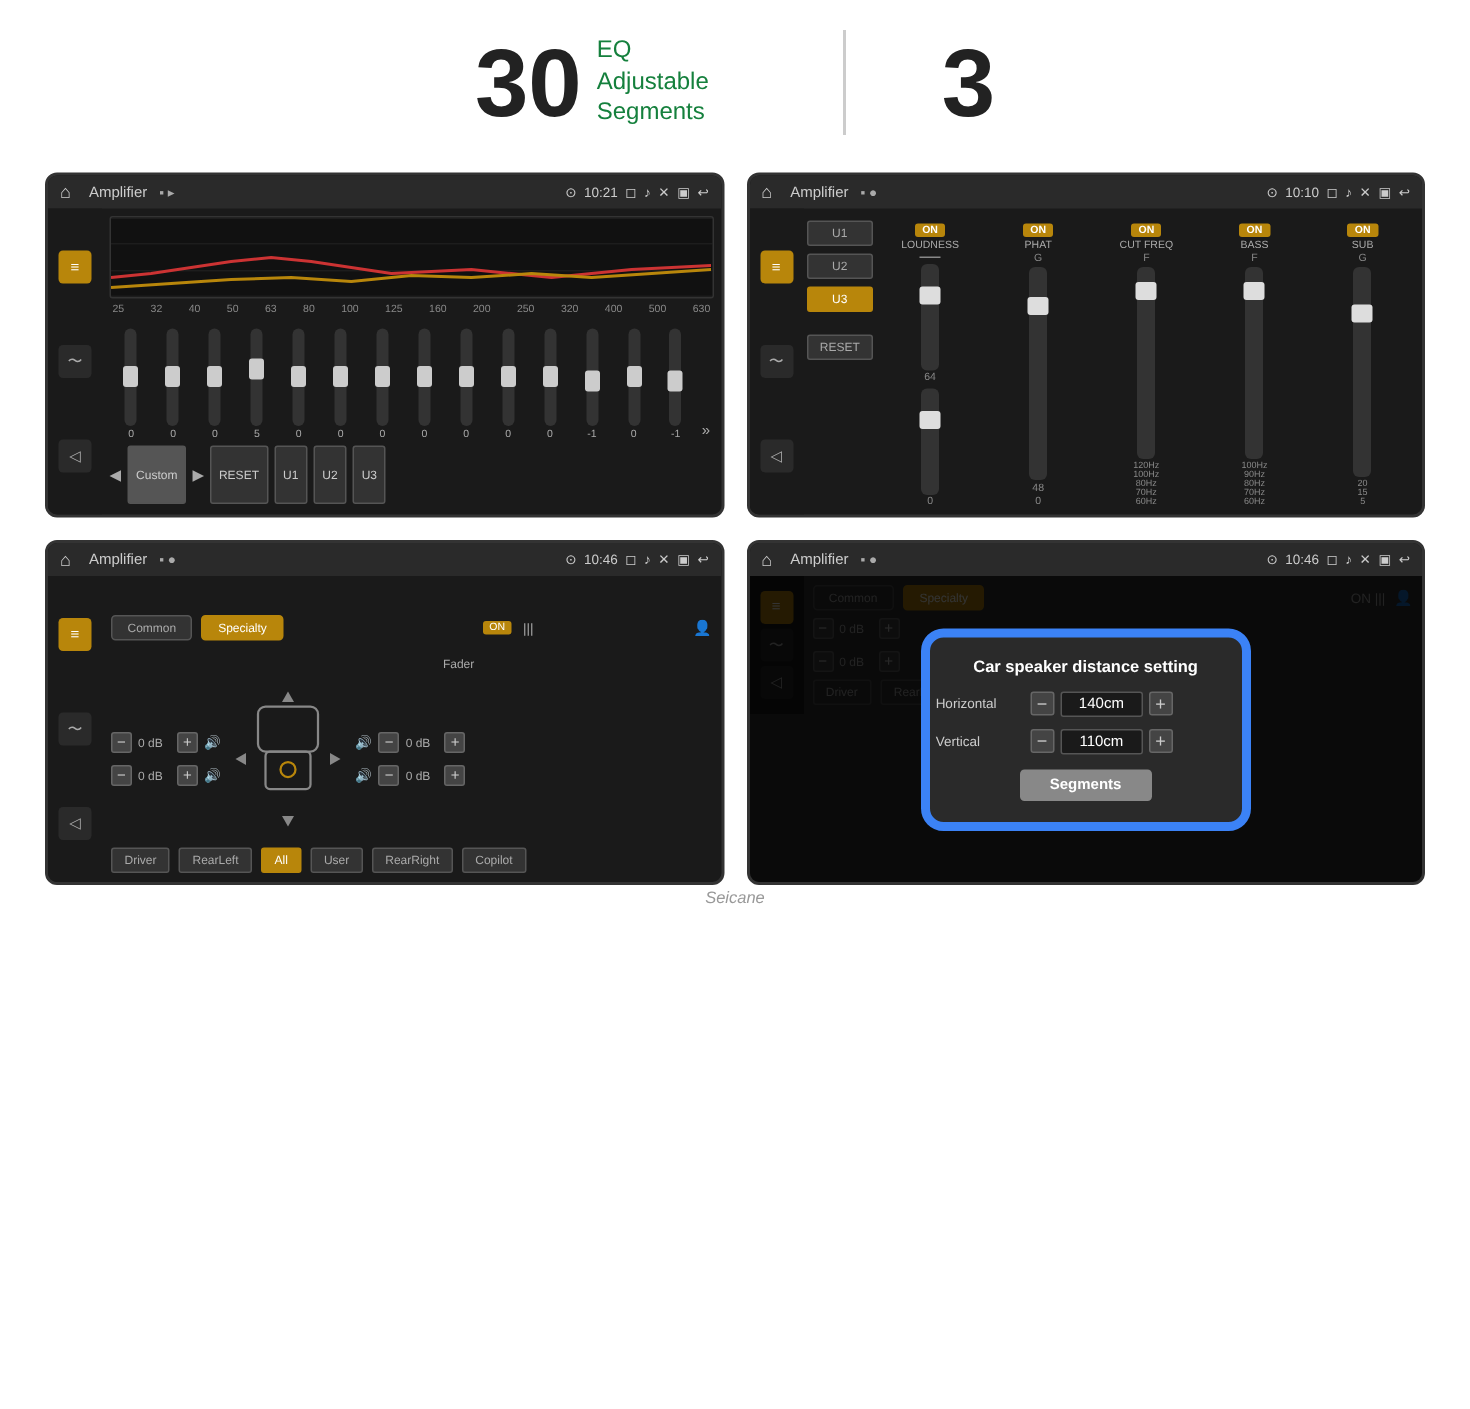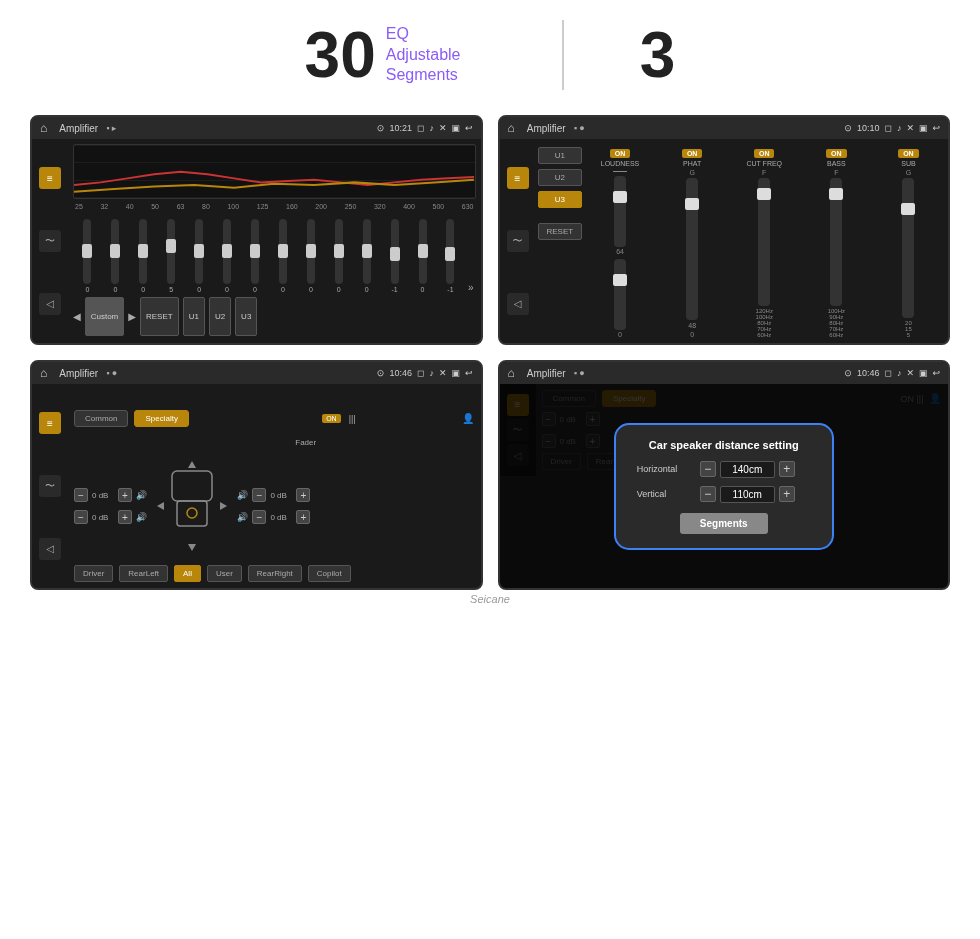--- a/index.html
+++ b/index.html
@@ -27,42 +27,42 @@
       color: #0099ff;
       text-align: center;
       margin-bottom: 20px;
       letter-spacing: -0.5px;
     }
 
     .stats-row {
       display: flex;
       align-items: center;
       justify-content: center;
-      gap: 16px;
+      gap: 4px;
       margin-bottom: 25px;
       width: 100%;
     }
 
     .stat-item {
       display: flex;
       align-items: center;
       gap: 10px;
       padding: 0 60px;
     }
 
     .stat-number {
       font-size: 64px;
       font-weight: 900;
       color: #222;
       line-height: 1;
     }
 
     .stat-label {
       font-size: 16px;
-      color: #8b5cf6;
+      color: #15803d;
       line-height: 1.3;
       max-width: 100px;
     }
 
     .stat-divider {
       width: 2px;
       height: 70px;
       background: #ccc;
     }
 
@@ -400,23 +400,23 @@
       left: 0; right: 0; bottom: 0;
       background: rgba(0,0,0,0.6);
       display: flex;
       align-items: center;
       justify-content: center;
       z-index: 10;
     }
 
     .dialog-box {
       background: #2a2a2a;
-      border: 2px solid #3b82f6;
+      border: 6px solid #3b82f6;
       border-radius: 15px;
-      padding: 14px 21px;
+      padding: 14px 4px;
       min-width: 220px;
     }
 
     .dialog-title {
       font-size: 11px;
       color: #fff;
       font-weight: bold;
       margin-bottom: 10px;
       text-align: center;
     }

